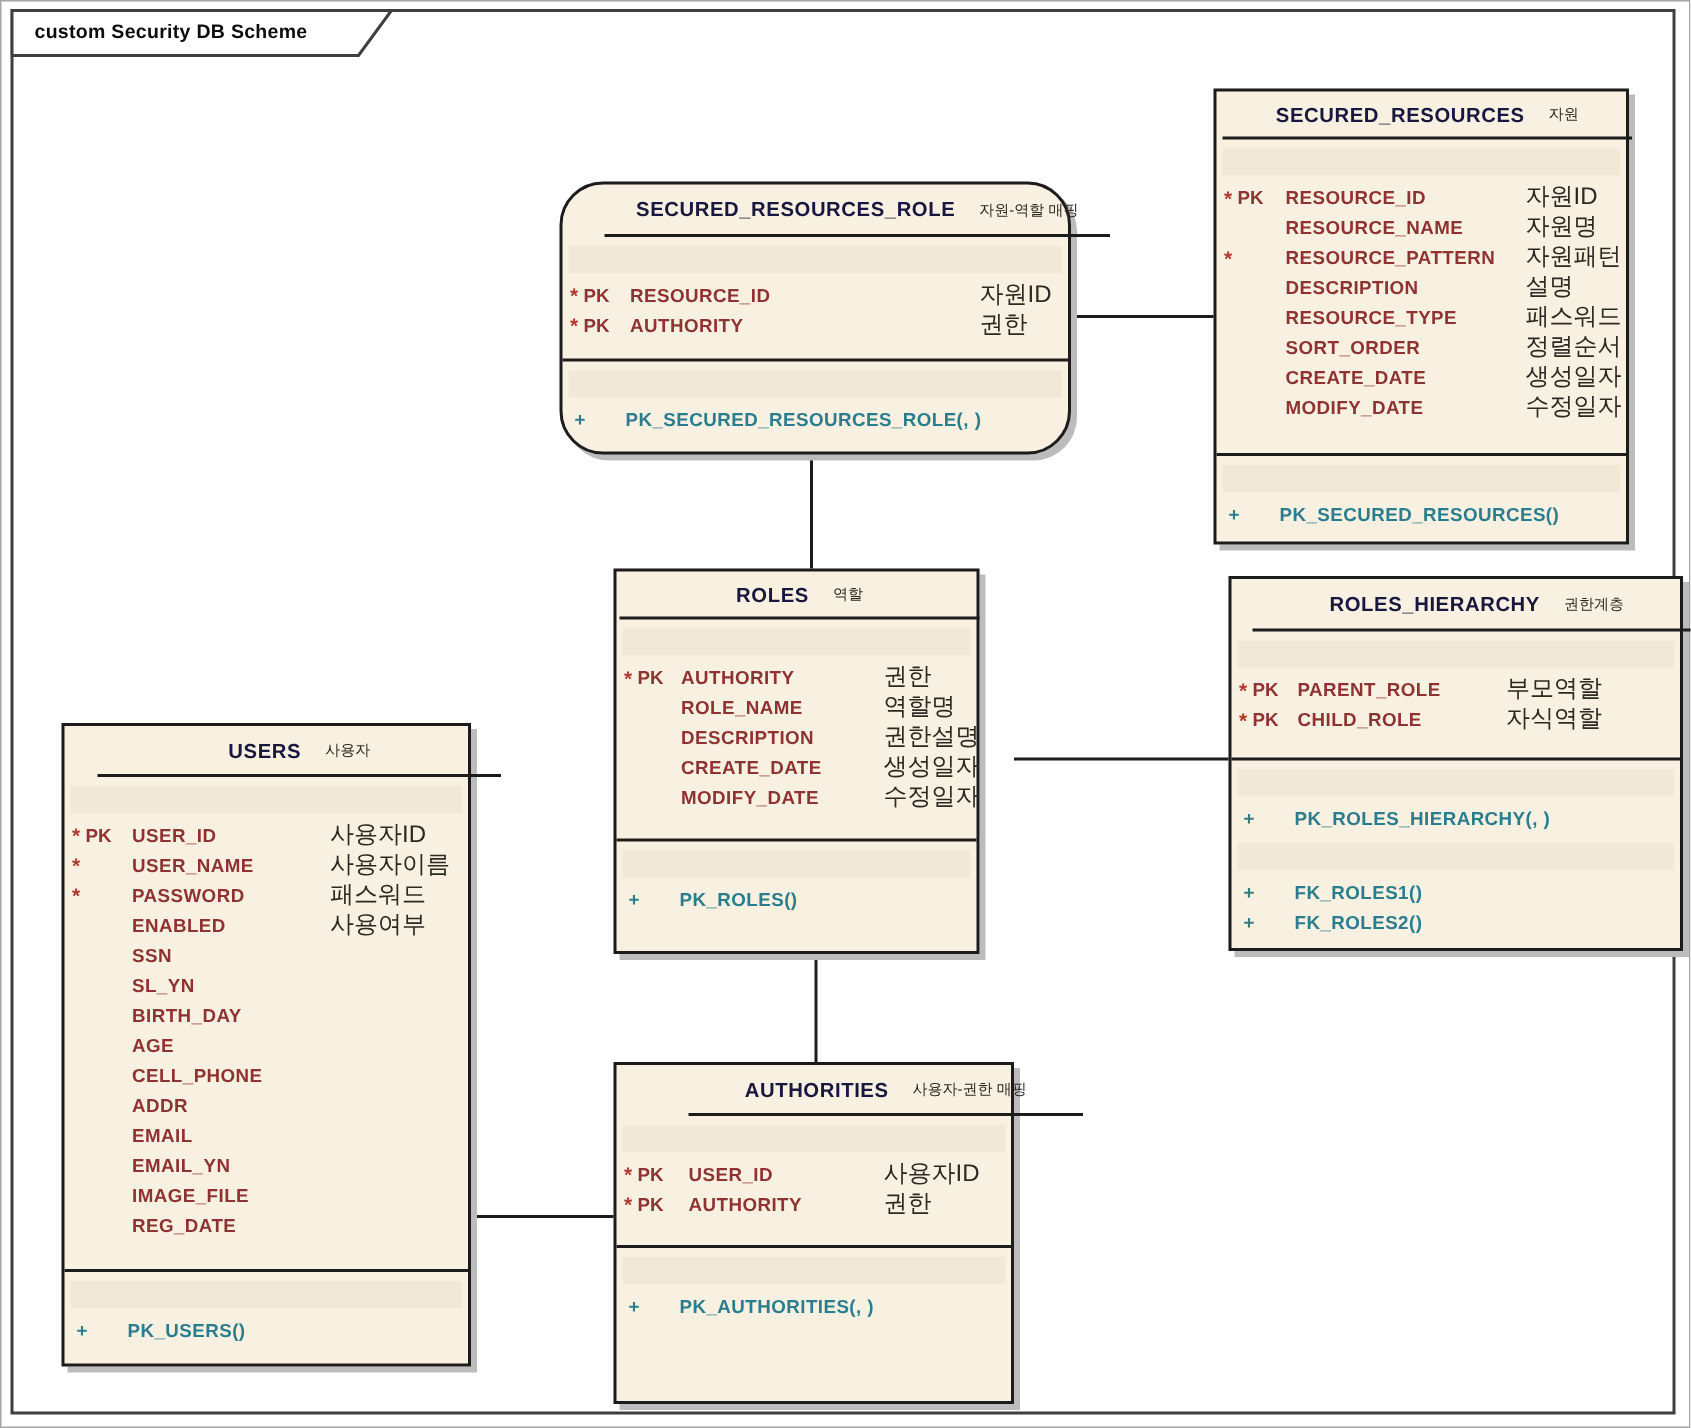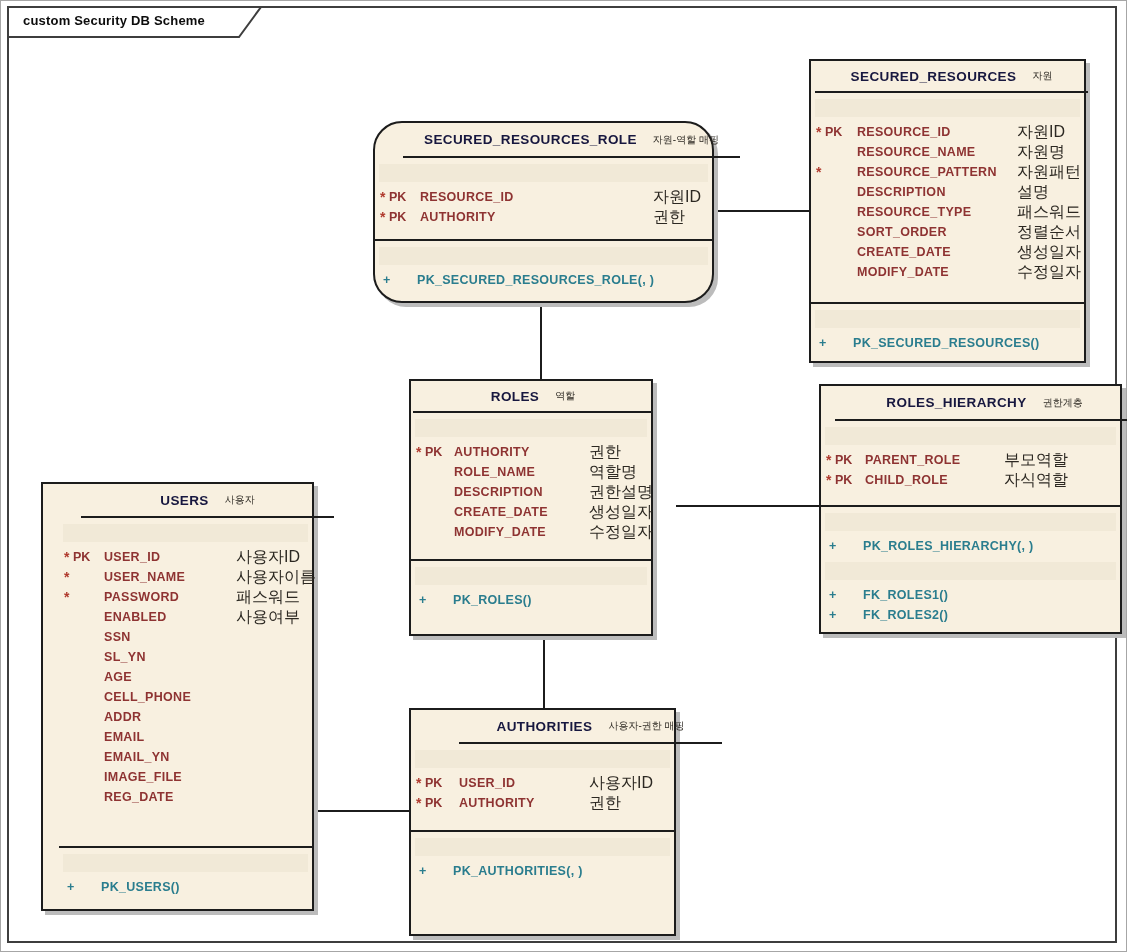--- a/index.html
+++ b/index.html
@@ -45,21 +45,21 @@
     <path d="M1,1 L254,1 L232,31 L1,31 Z" fill="#ffffff" stroke="#3e3e3e" stroke-width="2"></path>
   </svg>
   <div class="tab-label">custom Security DB Scheme</div>
 
   <div class="conn" style="left:711px; top:209px; width:99px; height:2px;"></div>
   <div class="conn" style="left:539px; top:300px; width:2px; height:80px;"></div>
   <div class="conn" style="left:675px; top:504px; width:145px; height:2px;"></div>
   <div class="conn" style="left:542px; top:633px; width:2px; height:76px;"></div>
   <div class="conn" style="left:311px; top:809px; width:99px; height:2px;"></div>
 
-  <section class="entity" style="left:40px; top:481px; width:273px; height:429px;padding-left:16px; --th:34px; --ah:330px; --name-x:45px; --kor-x:177px; --tshift:22px;">
+  <section class="entity" style="left:40px; top:481px; width:273px; height:429px; --th:34px; --ah:330px; --name-x:45px; --kor-x:177px; --tshift:22px;">
       <header class="etitle">
         <span class="ename">USERS</span>
         <span class="eko">사용자</span>
       </header>
       <div class="attrs">
         <div class="strip"></div>
         <div class="arow">
           <span class="am">*</span>
           <span class="apk">PK</span>
           <span class="anm">USER_ID</span>
@@ -79,20 +79,23 @@
           <span class="anm">ENABLED</span>
           <span class="ako">사용여부</span>
         </div>
         <div class="arow">
           <span class="anm">SSN</span>
         </div>
         <div class="arow">
           <span class="anm">SL_YN</span>
         </div>
         <div class="arow">
+          <span class="anm">BIRTH_DAY</span>
+        </div>
+        <div class="arow">
           <span class="anm">AGE</span>
         </div>
         <div class="arow">
           <span class="anm">CELL_PHONE</span>
         </div>
         <div class="arow">
           <span class="anm">ADDR</span>
         </div>
         <div class="arow">
           <span class="anm">EMAIL</span>

